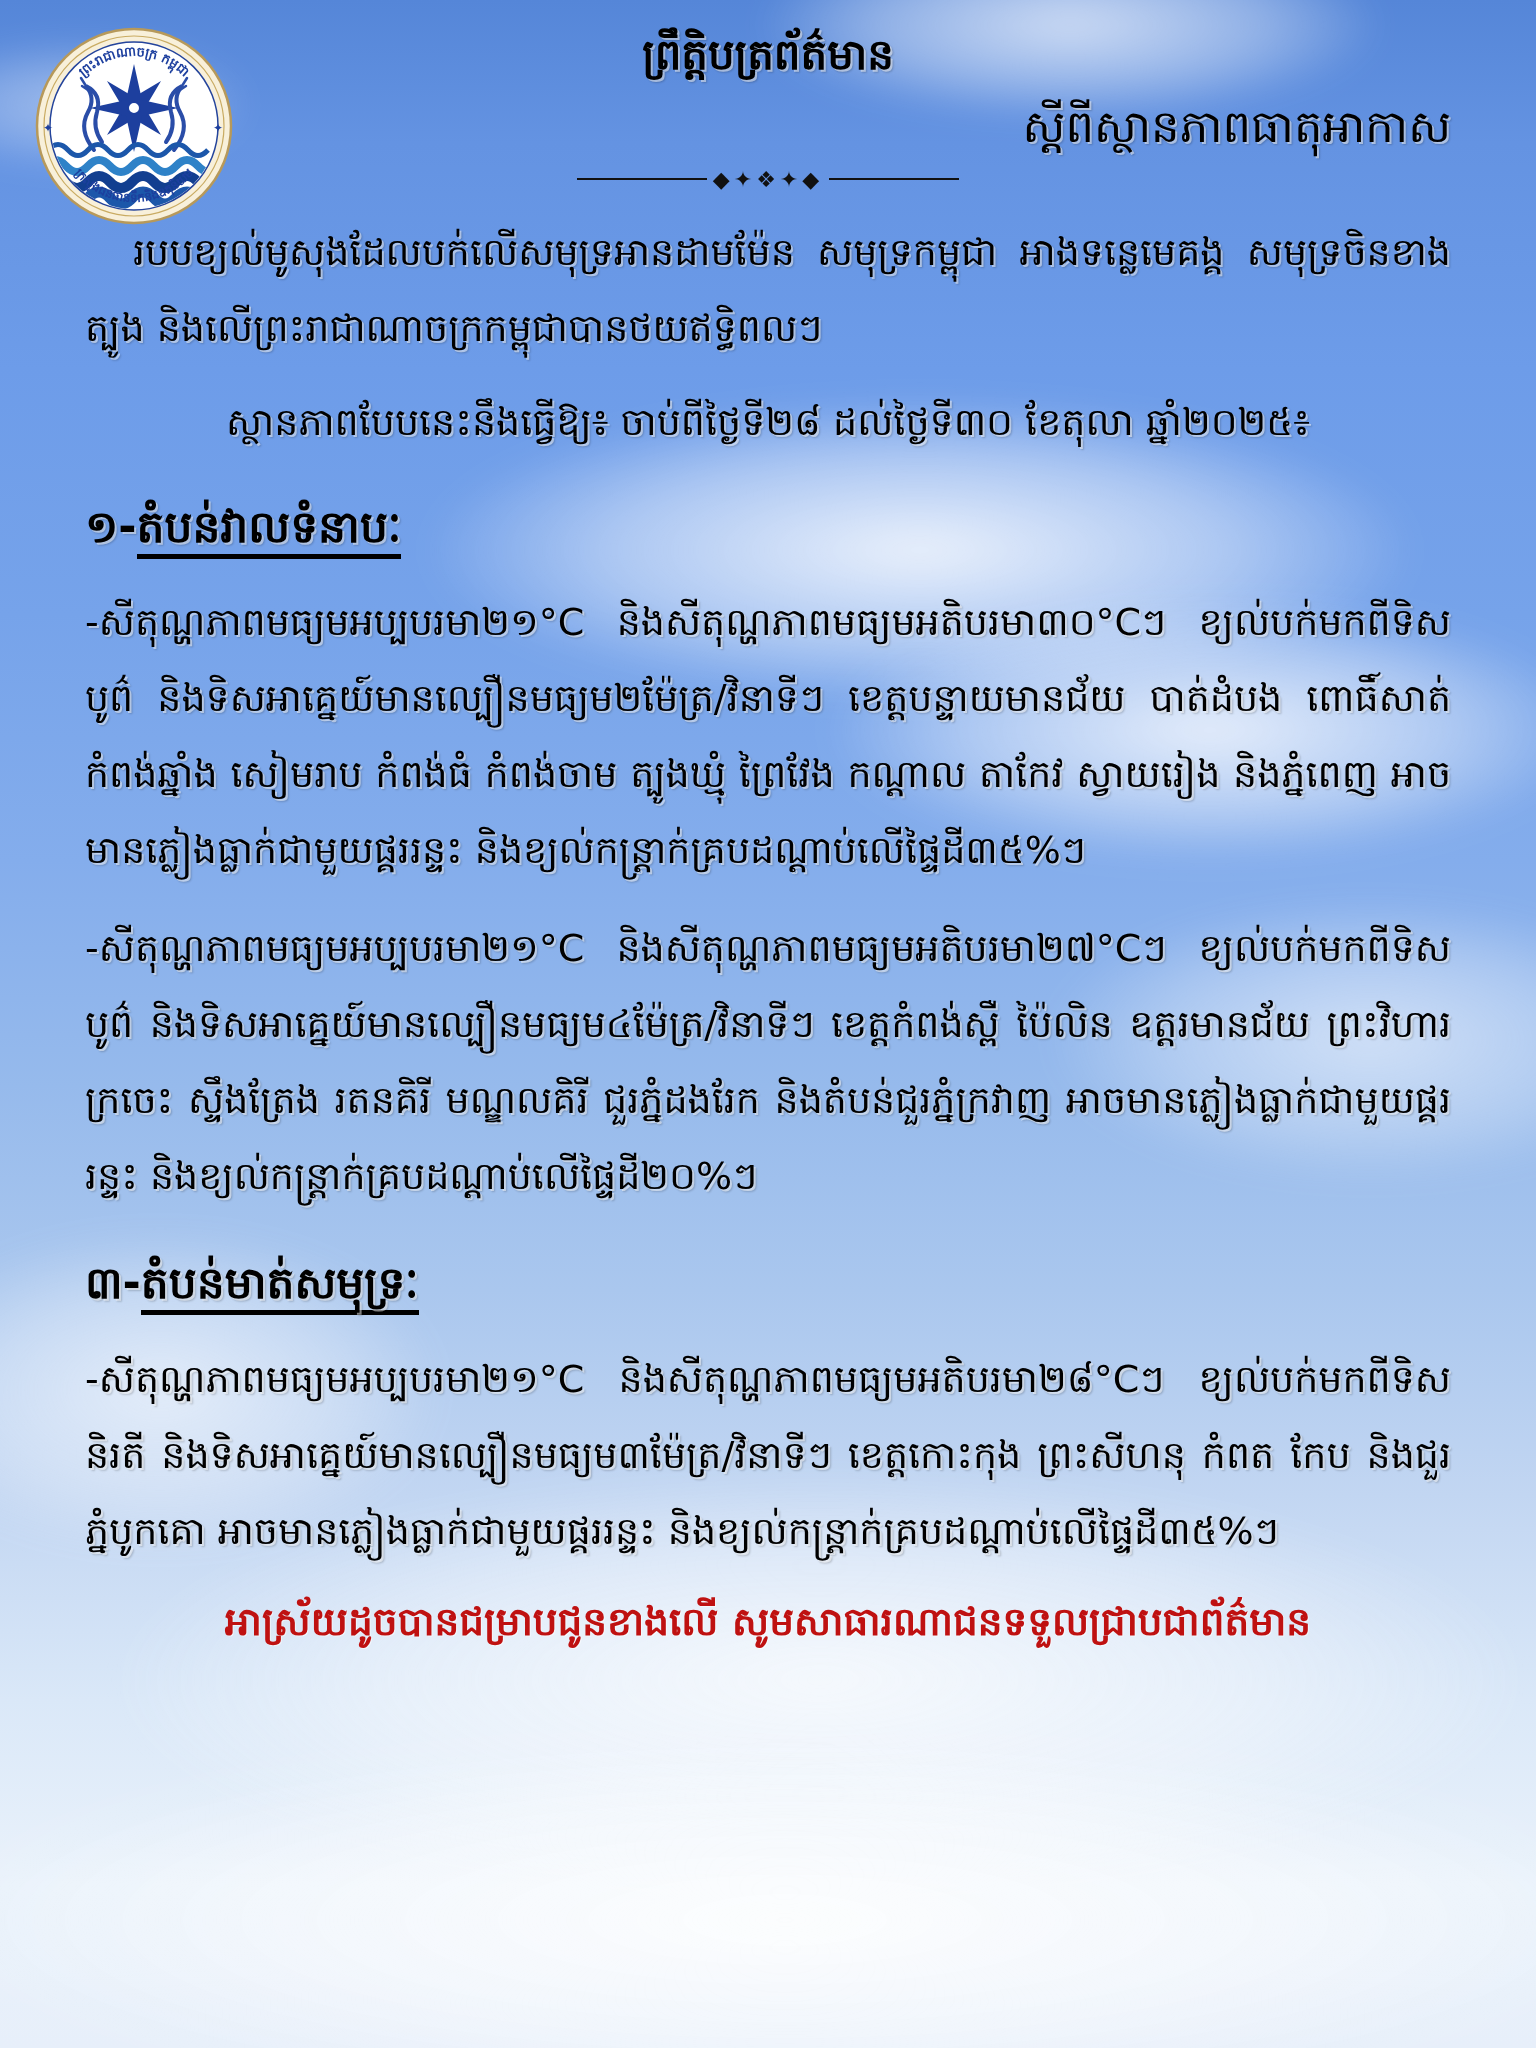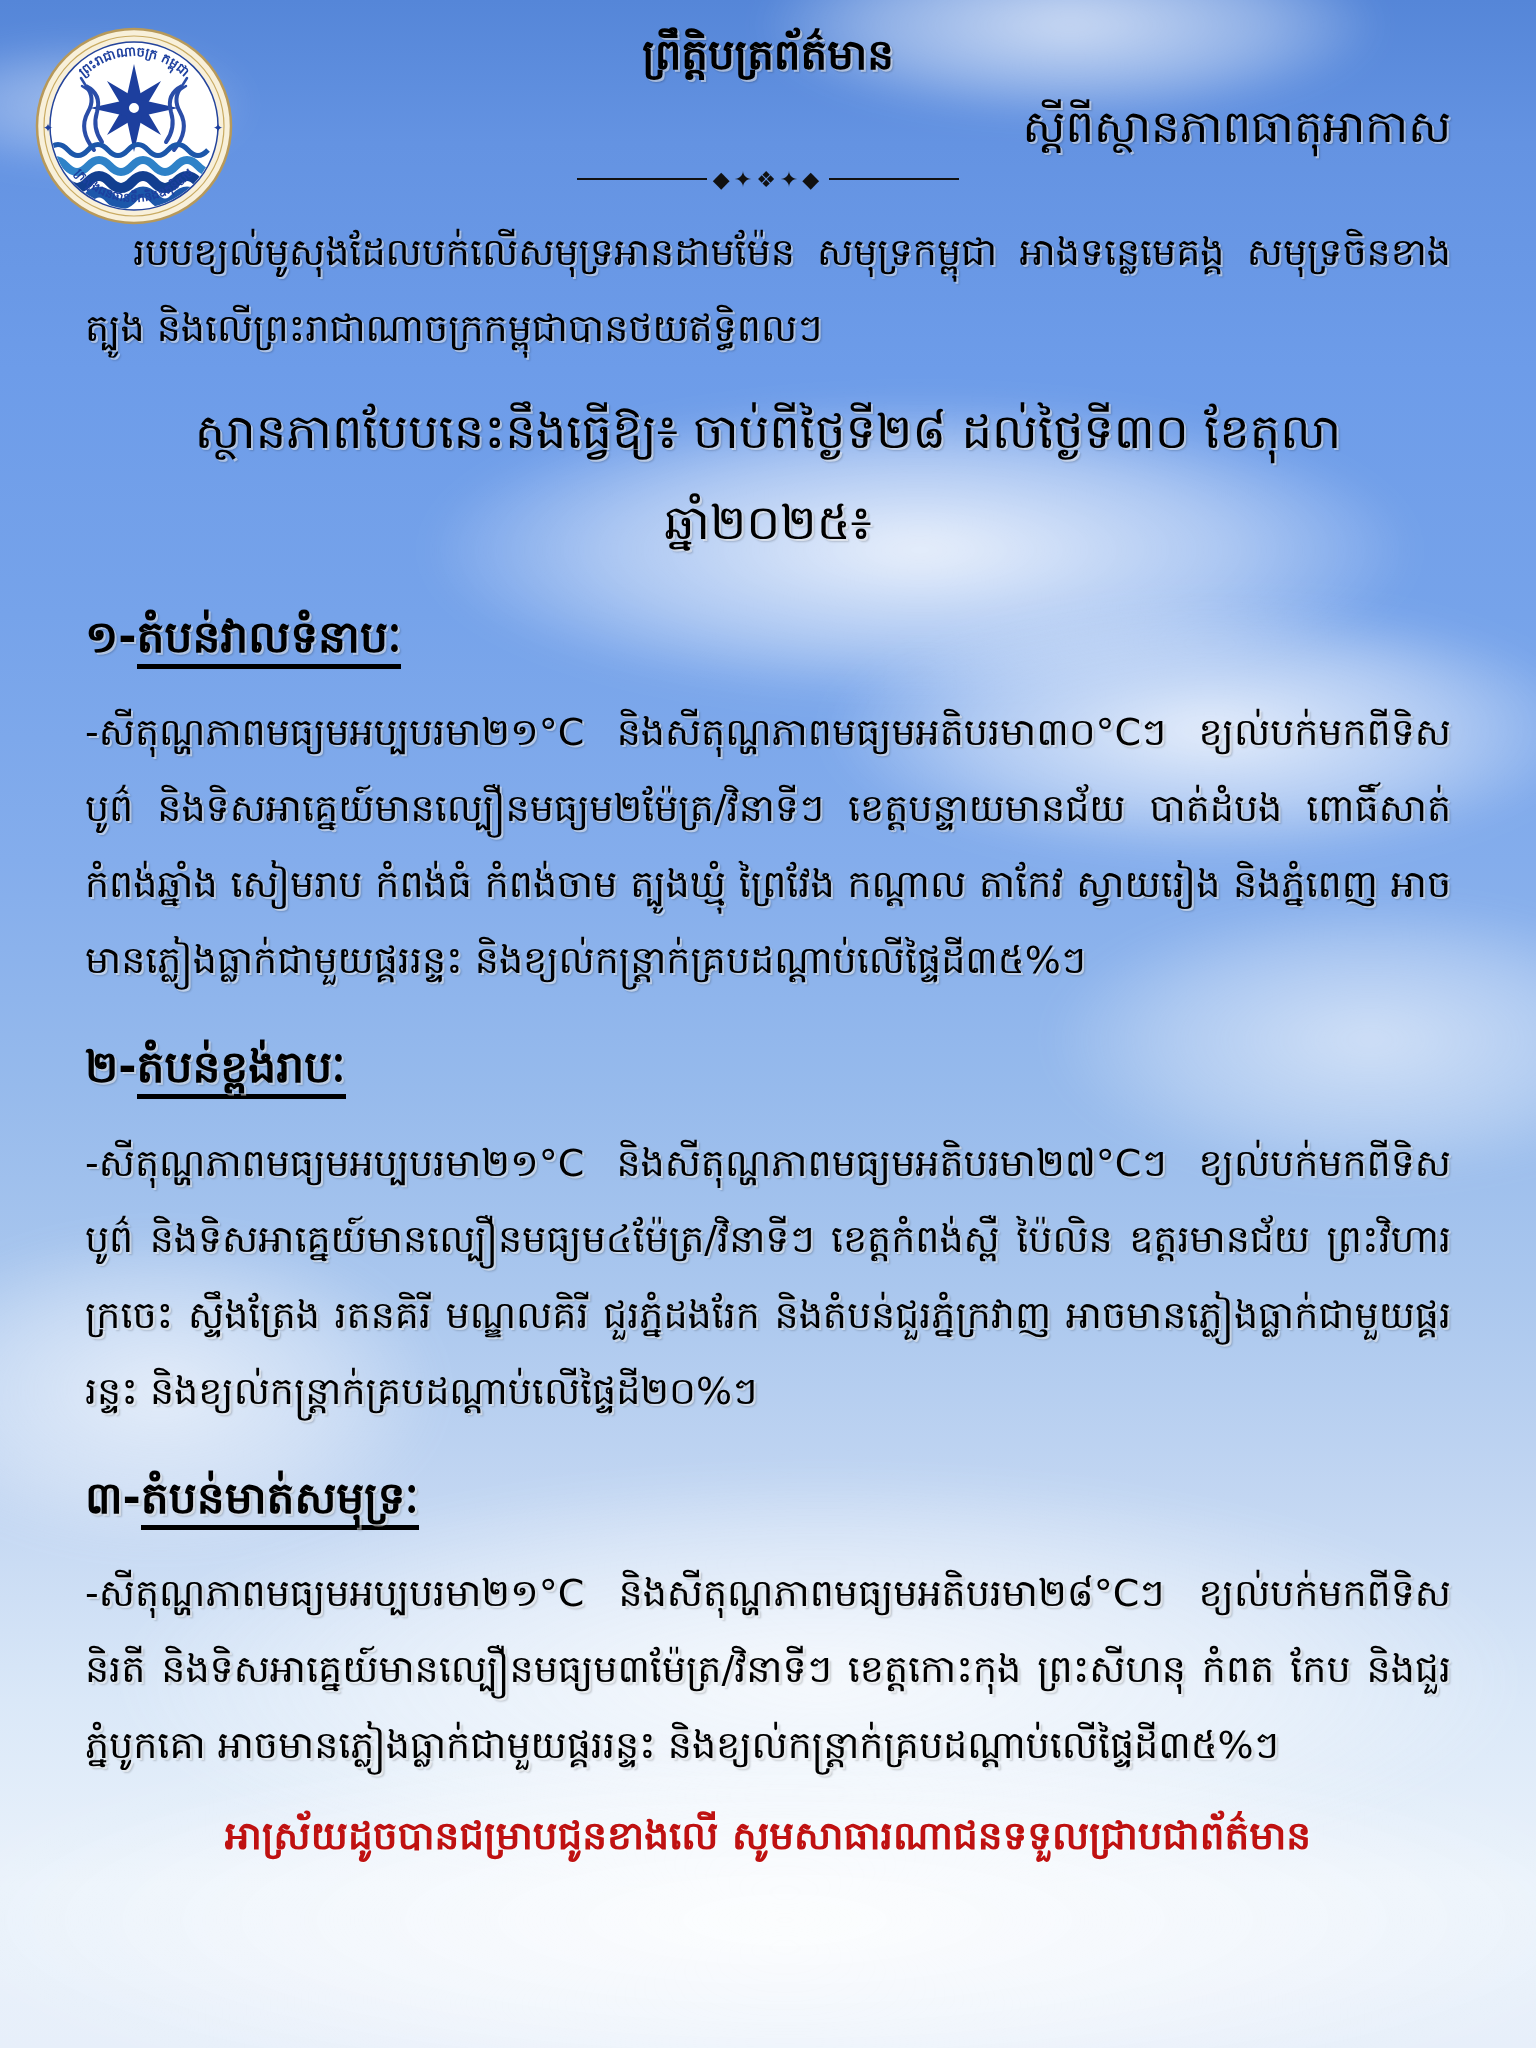--- a/index.html
+++ b/index.html
@@ -50,21 +50,21 @@
     margin:30px 0 0 0;text-align:center;
     font-size:41px;font-weight:bold;line-height:2.0;
   }
   .para{
     margin:22px 0 0 0;text-align:justify;
     font-size:38px;line-height:2.0;
   }
   .indent{text-indent:48px;}
   .effect{
     margin:20px 0 0 0;text-align:center;
-    font-size:48px;line-height:1.9;
+    font-size:38px;line-height:1.9;
   }
   .sec-head{
     margin:34px 0 18px 0;
     font-size:44px;font-weight:bold;line-height:1.6;
   }
   .sec-head .uline{border-bottom:5px solid #000;padding-bottom:2px;}
   .wave-line{margin-top:14px;text-align:left;}
   .footer-red{
     margin:18px 0 0 0;text-align:center;
     font-size:39px;font-weight:bold;line-height:1.8;
@@ -150,23 +150,20 @@
     <p class="effect">ស្ថានភាពបែបនេះនឹងធ្វើឱ្យ៖ ចាប់ពីថ្ងៃទី២៨ ដល់ថ្ងៃទី៣០ ខែតុលា ឆ្នាំ២០២៥៖</p>
 
     <div class="section">
       <h3 class="sec-head">
         <span class="num">១-</span><span class="uline">តំបន់វាលទំនាបៈ</span>
       </h3>
       <p class="para">-សីតុណ្ហភាពមធ្យមអប្បបរមា២១°C និងសីតុណ្ហភាពមធ្យមអតិបរមា៣០°Cៗ ខ្យល់បក់មកពីទិសបូព៌ និងទិសអាគ្នេយ៍មានល្បឿនមធ្យម២ម៉ែត្រ/វិនាទីៗ ខេត្តបន្ទាយមានជ័យ បាត់ដំបង ពោធិ៍សាត់ កំពង់ឆ្នាំង សៀមរាប កំពង់ធំ កំពង់ចាម ត្បូងឃ្មុំ ព្រៃវែង កណ្តាល តាកែវ ស្វាយរៀង និងភ្នំពេញ អាចមានភ្លៀងធ្លាក់ជាមួយផ្គររន្ទះ និងខ្យល់កន្ត្រាក់គ្របដណ្តាប់លើផ្ទៃដី៣៥%ៗ</p>
     </div>
 
     <div class="section">
-      <h3 class="sec-head">
-        <span class="num">២-</span><span class="uline">តំបន់ខ្ពង់រាបៈ</span>
-      </h3>
       <p class="para">-សីតុណ្ហភាពមធ្យមអប្បបរមា២១°C និងសីតុណ្ហភាពមធ្យមអតិបរមា២៧°Cៗ ខ្យល់បក់មកពីទិសបូព៌ និងទិសអាគ្នេយ៍មានល្បឿនមធ្យម៤ម៉ែត្រ/វិនាទីៗ ខេត្តកំពង់ស្ពឺ ប៉ៃលិន ឧត្តរមានជ័យ ព្រះវិហារ ក្រចេះ ស្ទឹងត្រែង រតនគិរី មណ្ឌលគិរី ជួរភ្នំដងរែក និងតំបន់ជួរភ្នំក្រវាញ អាចមានភ្លៀងធ្លាក់ជាមួយផ្គររន្ទះ និងខ្យល់កន្ត្រាក់គ្របដណ្តាប់លើផ្ទៃដី២០%ៗ</p>
     </div>
 
     <div class="section">
       <h3 class="sec-head">
         <span class="num">៣-</span><span class="uline">តំបន់មាត់សមុទ្រៈ</span>
       </h3>
       <p class="para">-សីតុណ្ហភាពមធ្យមអប្បបរមា២១°C និងសីតុណ្ហភាពមធ្យមអតិបរមា២៨°Cៗ ខ្យល់បក់មកពីទិសនិរតី និងទិសអាគ្នេយ៍មានល្បឿនមធ្យម៣ម៉ែត្រ/វិនាទីៗ ខេត្តកោះកុង ព្រះសីហនុ កំពត កែប និងជួរភ្នំបូកគោ អាចមានភ្លៀងធ្លាក់ជាមួយផ្គររន្ទះ និងខ្យល់កន្ត្រាក់គ្របដណ្តាប់លើផ្ទៃដី៣៥%ៗ</p>
     </div>
 

